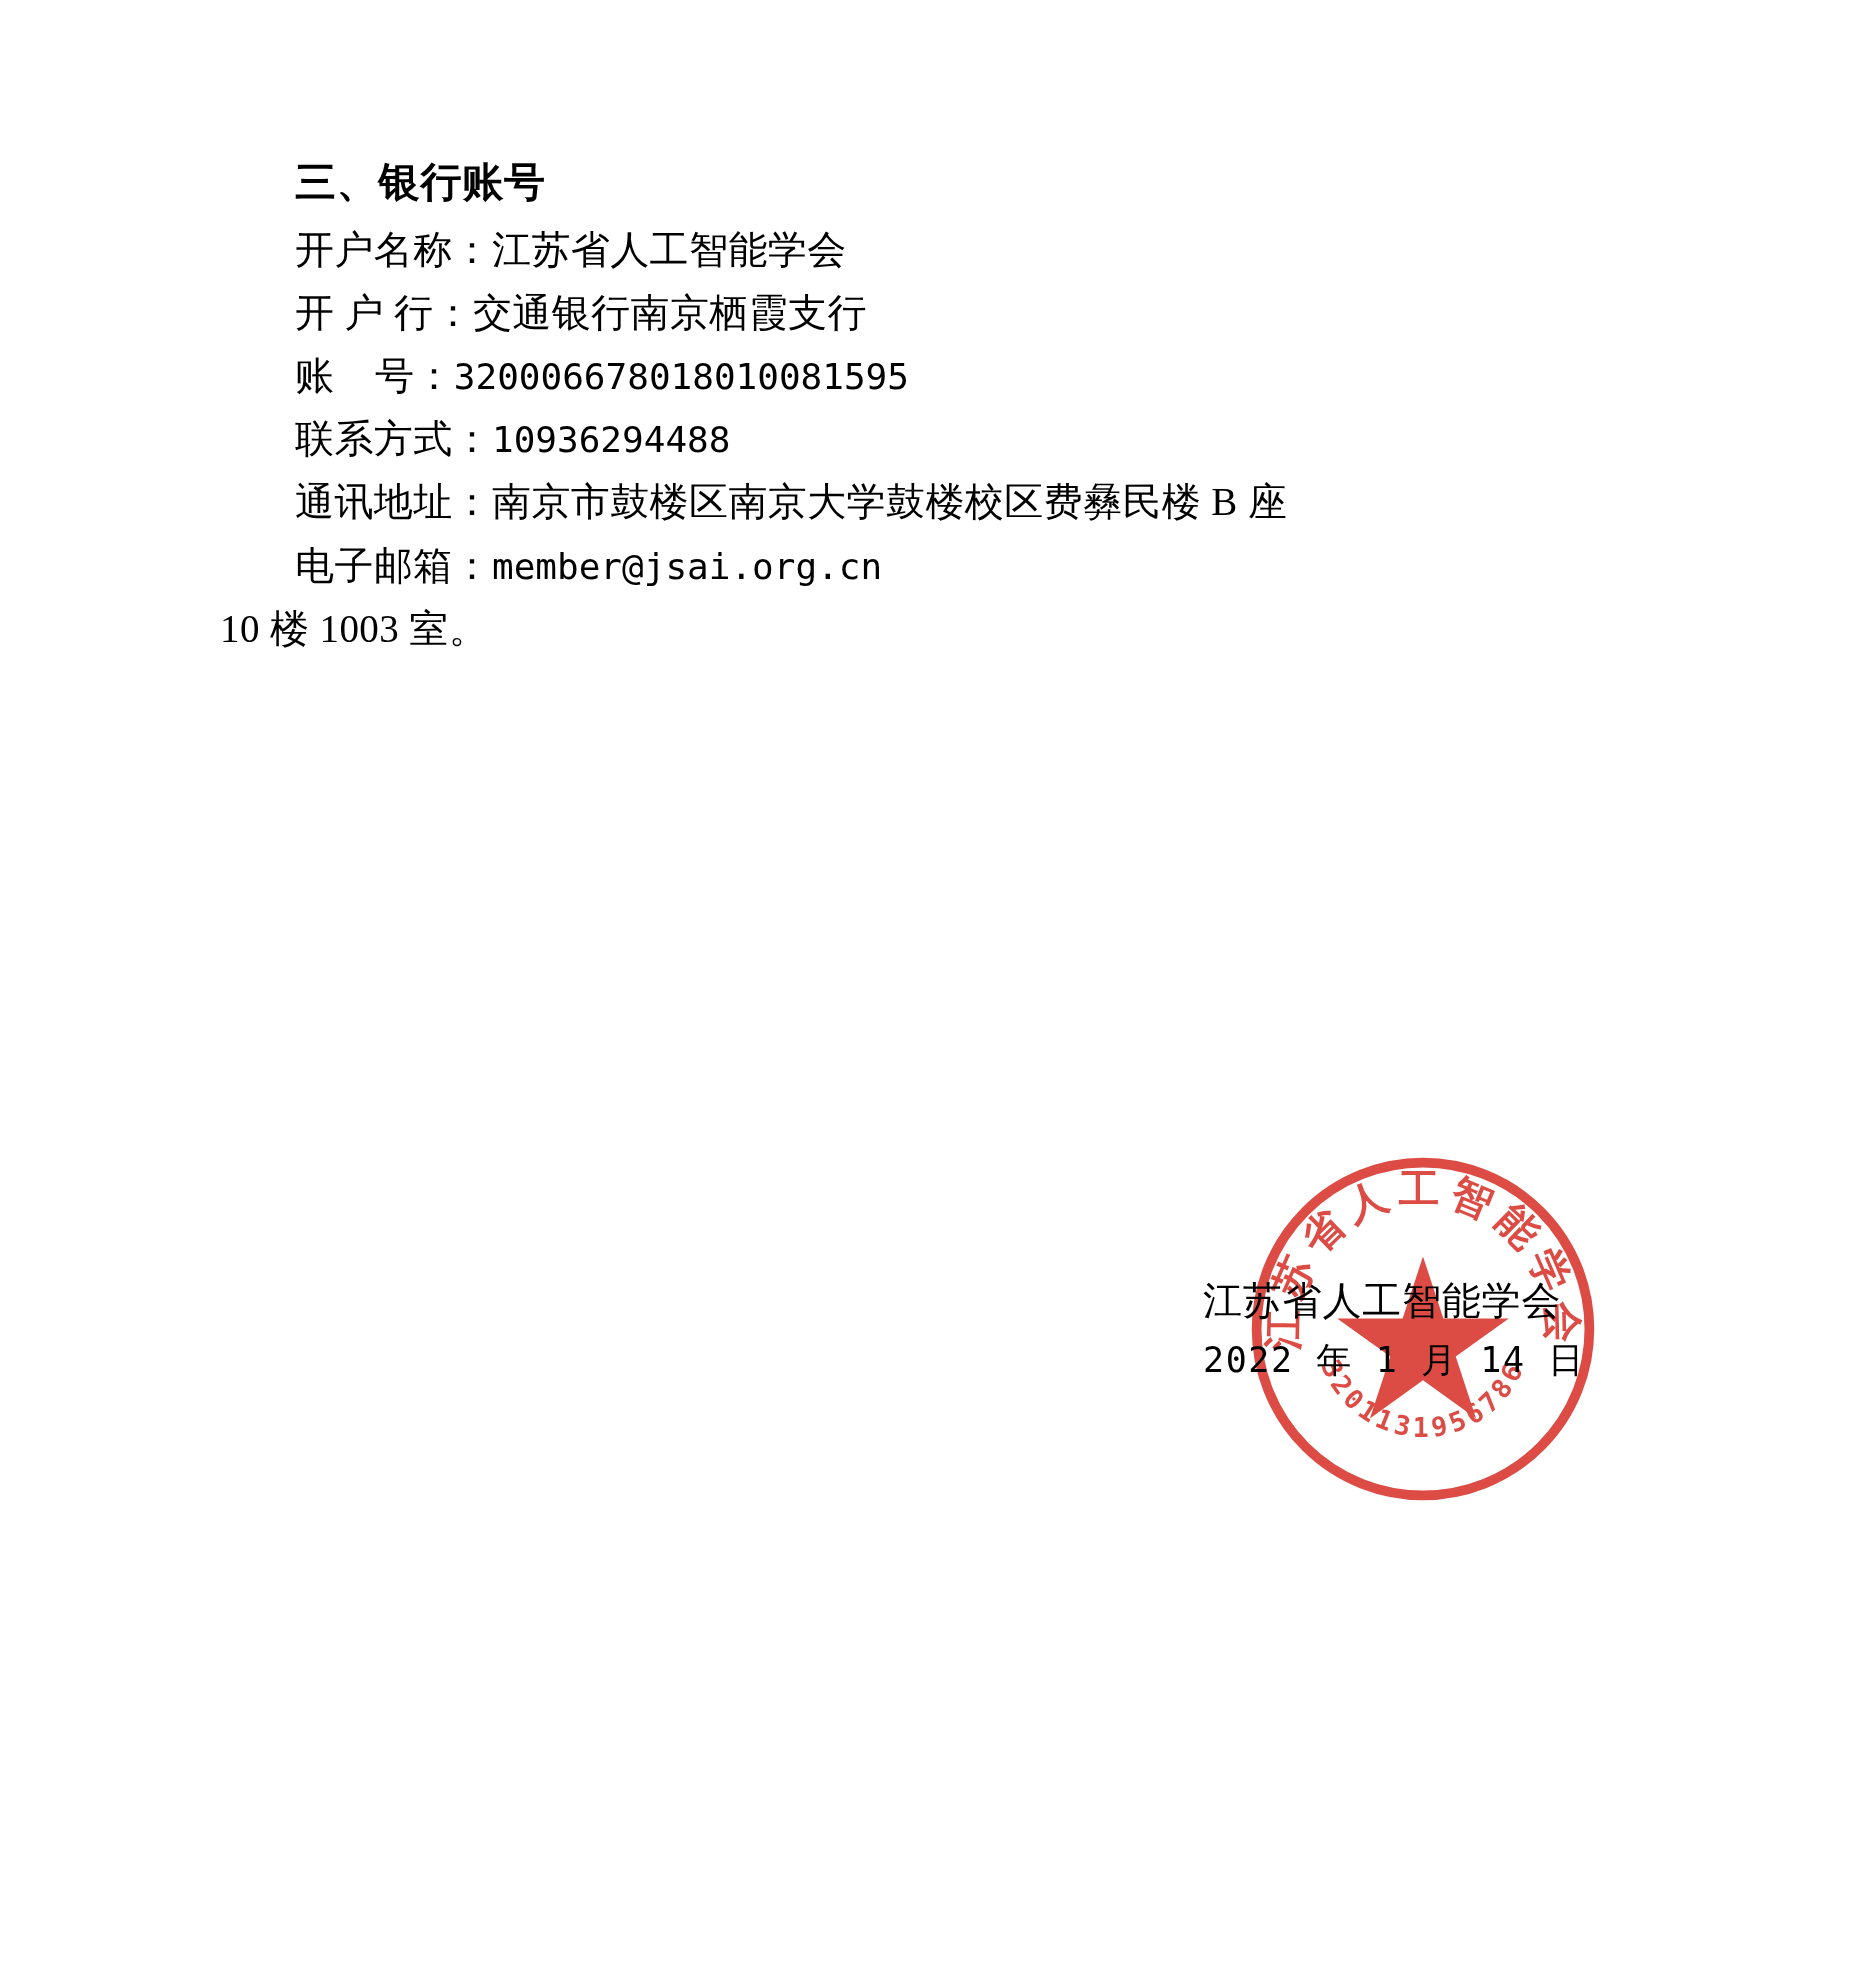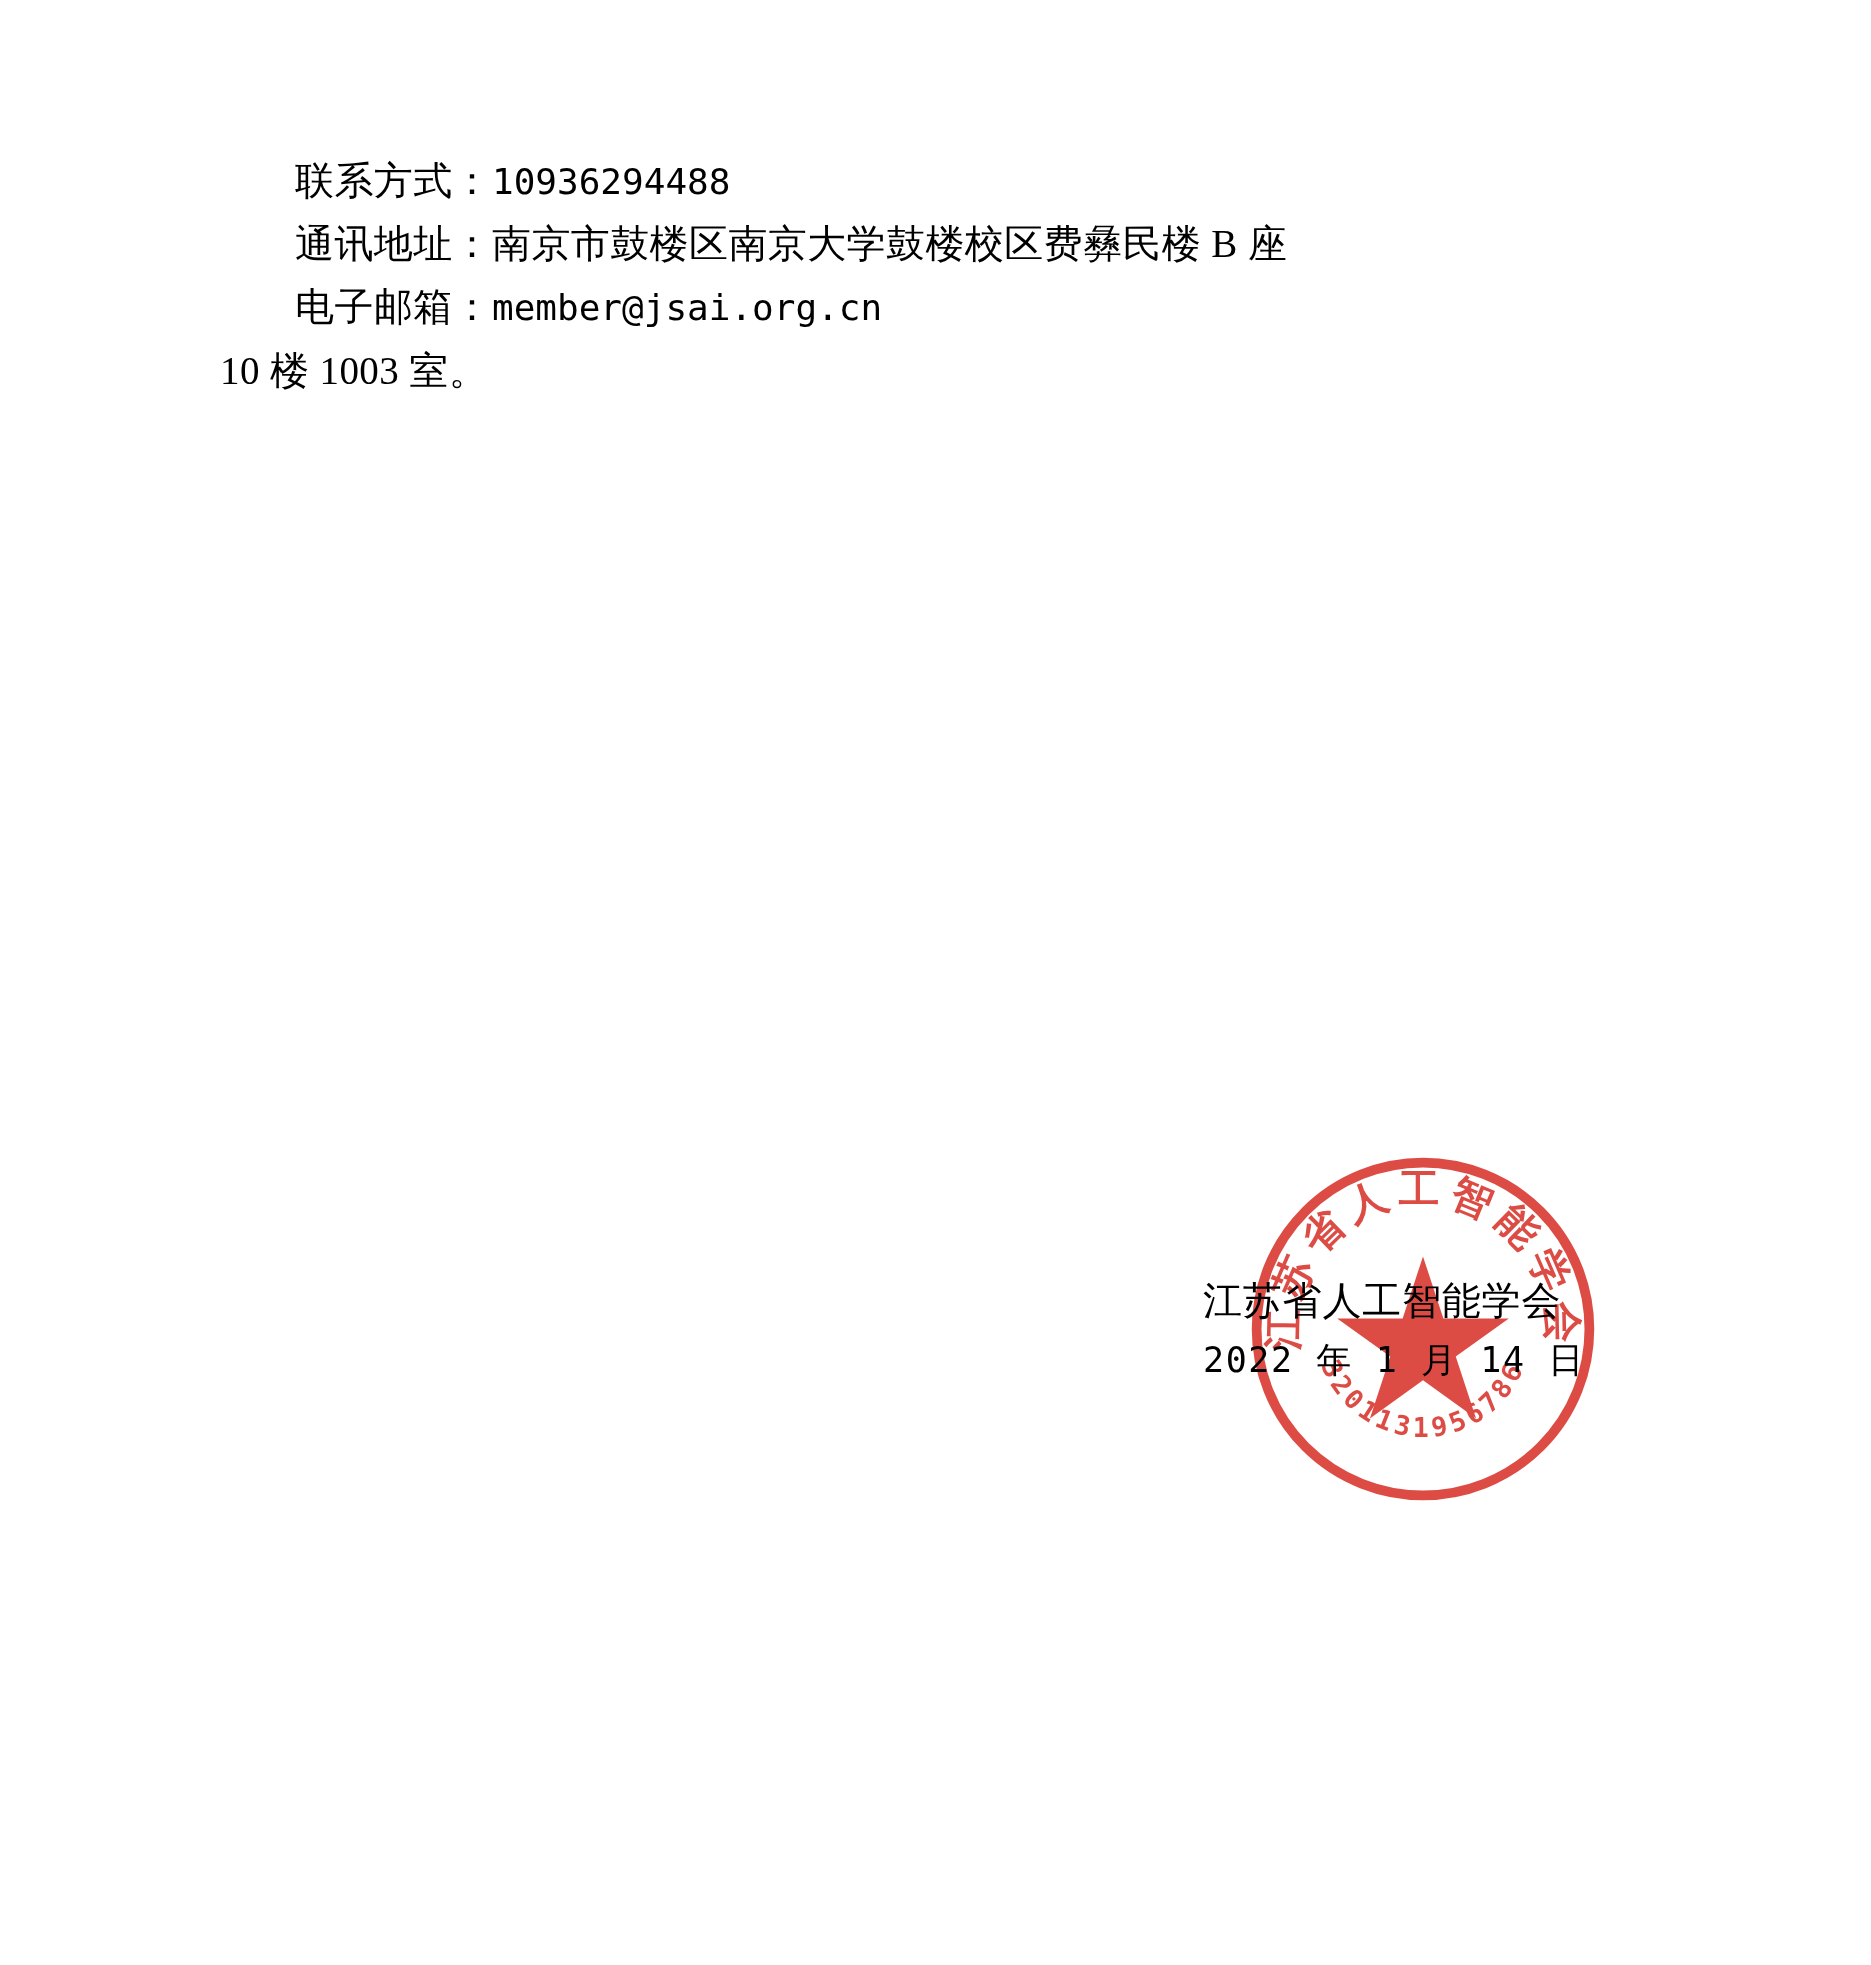--- a/index.html
+++ b/index.html
@@ -79,20 +79,29 @@
     opacity: 0.88;
   }
 </style>
 </head>
 <body>
 
 <div class="page">
 
   <div class="content">
 
+    <div>
+      <div class="heading">三、银行账号</div>
+
+      <div class="line"><span>开户名称：</span><span>江苏省人工智能学会</span></div>
+
+      <div class="line"><span>开 户 行：</span><span>交通银行南京栖霞支行</span></div>
+
+      <div class="line"><span>账    号：</span><span class="mono-ish">320006678018010081595</span></div>
+    </div>
 
     <div>
 
 
       <div class="line"><span>联系方式：</span><span class="mono-ish">10936294488</span></div>
 
       <div class="line"><span>通讯地址：</span><span>南京市鼓楼区南京大学鼓楼校区费彝民楼 B 座</span></div>
 
       <div class="line"><span>电子邮箱：</span><span class="mono-ish">member@jsai.org.cn</span></div>
 

